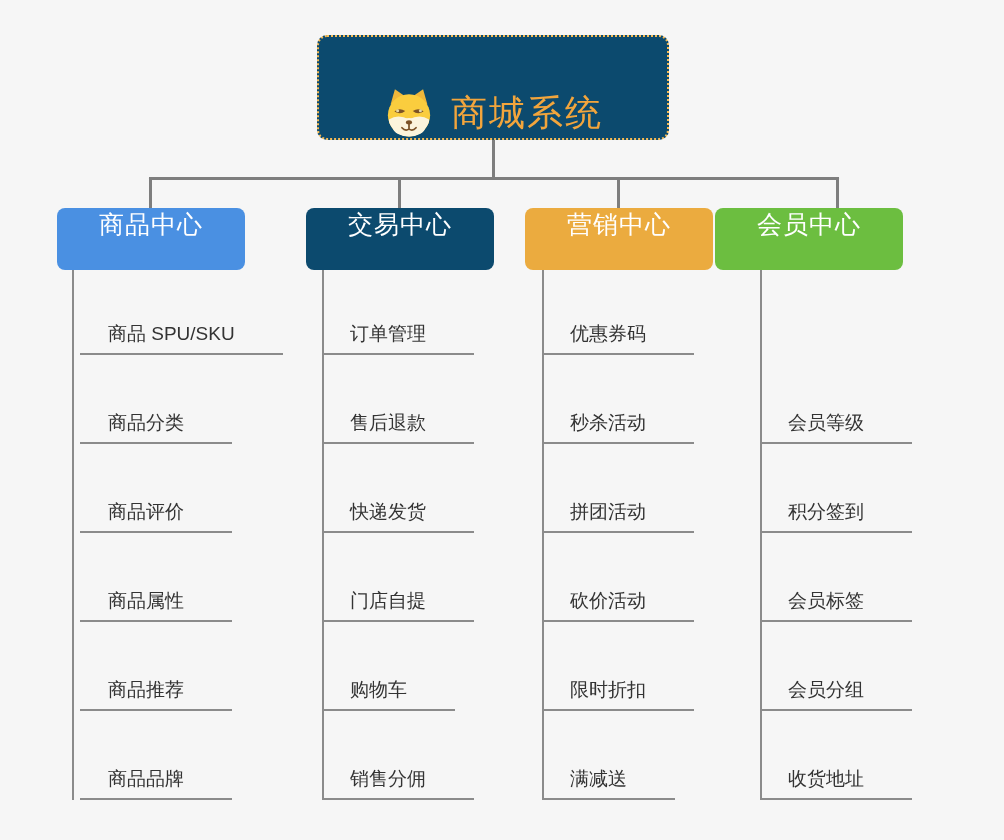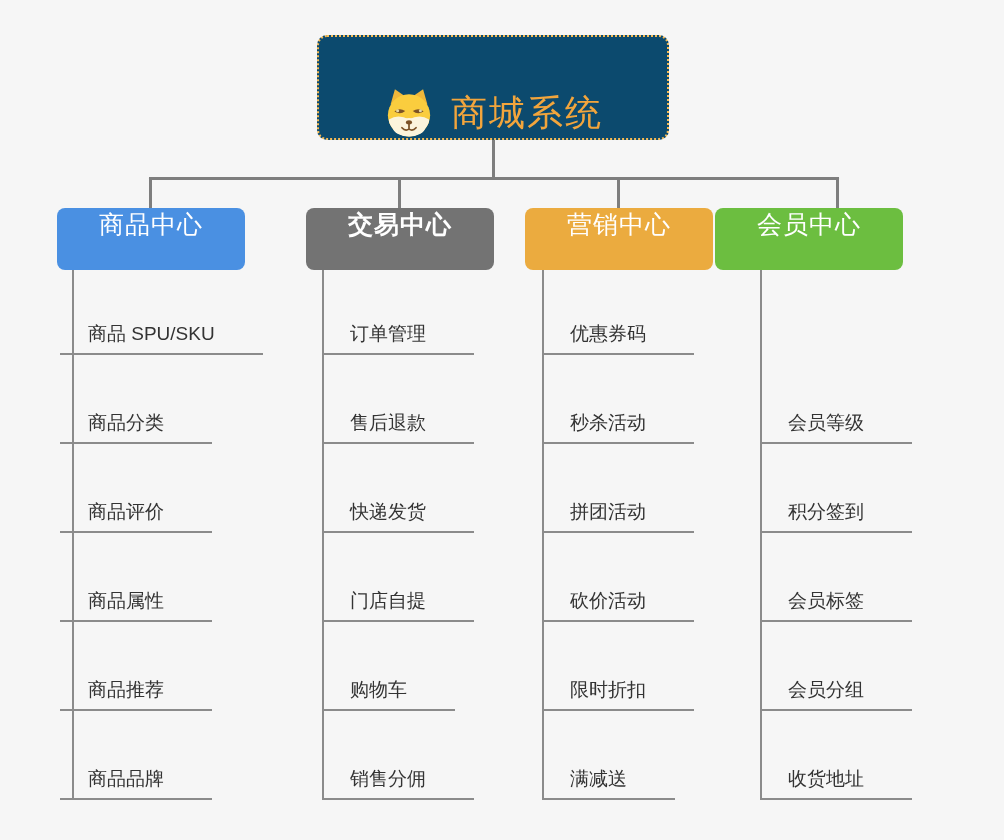--- a/index.html
+++ b/index.html
@@ -50,21 +50,21 @@
   
   .item{
     position:absolute;height:42px;
     box-sizing:border-box;
     border-bottom:2px solid #8b8b8b;
     padding:0 48px 6px 28px;
     display:flex;align-items:flex-end;
     font-size:19px;color:#333333;
     white-space:nowrap;
   }
-  .cx-0{left:60px;} .cx-1{left:322px;} .cx-2{left:542px;} .cx-3{left:760px;}
+  .cx-0{left:80px;} .cx-1{left:322px;} .cx-2{left:542px;} .cx-3{left:760px;}
   .cy-0{top:313px;} .cy-1{top:402px;} .cy-2{top:491px;}
   .cy-3{top:580px;} .cy-4{top:669px;} .cy-5{top:758px;}
 </style>
 </head>
 <body>
 
 <div id="canvas">
 
   <div class="line root-stub"></div>
   <div class="line trunk"></div>
@@ -86,21 +86,21 @@
       <circle cx="34.5" cy="22.8" r="1.4" fill="#E8D9A8"></circle>
       <ellipse cx="24" cy="33.5" rx="2.8" ry="2" fill="#7B5226"></ellipse>
       <path d="M24,33.5 L24,39.5 M17.5,38.5 Q20.5,42 24,39.8 Q27.5,42 30.5,38.5" stroke="#7B5226" stroke-width="1.6" fill="none" stroke-linecap="round"></path>
     </svg>
     <span class="root-title">商城系统</span>
   </div>
 
   <div class="branch-node branch-0" style="background: rgb(74, 144, 226);">
     <span>商品中心</span>
   </div>
-  <div class="branch-node branch-1" style="background: #737373; font-weight: bold;">
+  <div class="branch-node branch-1" style="background: #0c4a6e;">
     <span>交易中心</span>
   </div>
   <div class="branch-node branch-2" style="background: rgb(235, 171, 63);">
     <span>营销中心</span>
   </div>
   <div class="branch-node branch-3" style="background: rgb(108, 190, 64);">
     <span>会员中心</span>
   </div>
 
   <div class="col-line col-line-0"></div>

